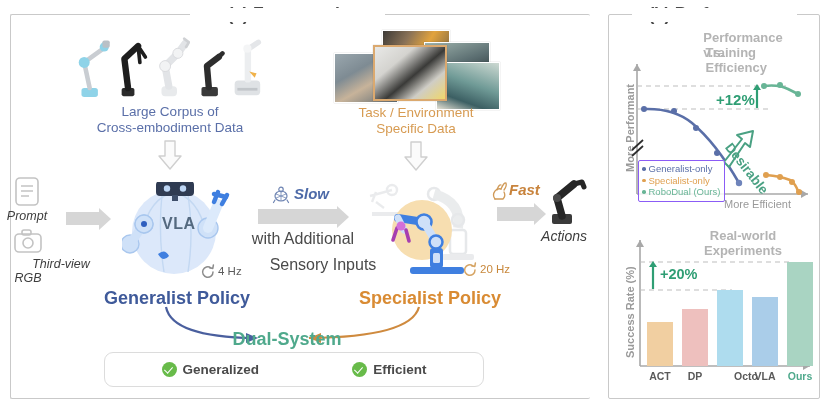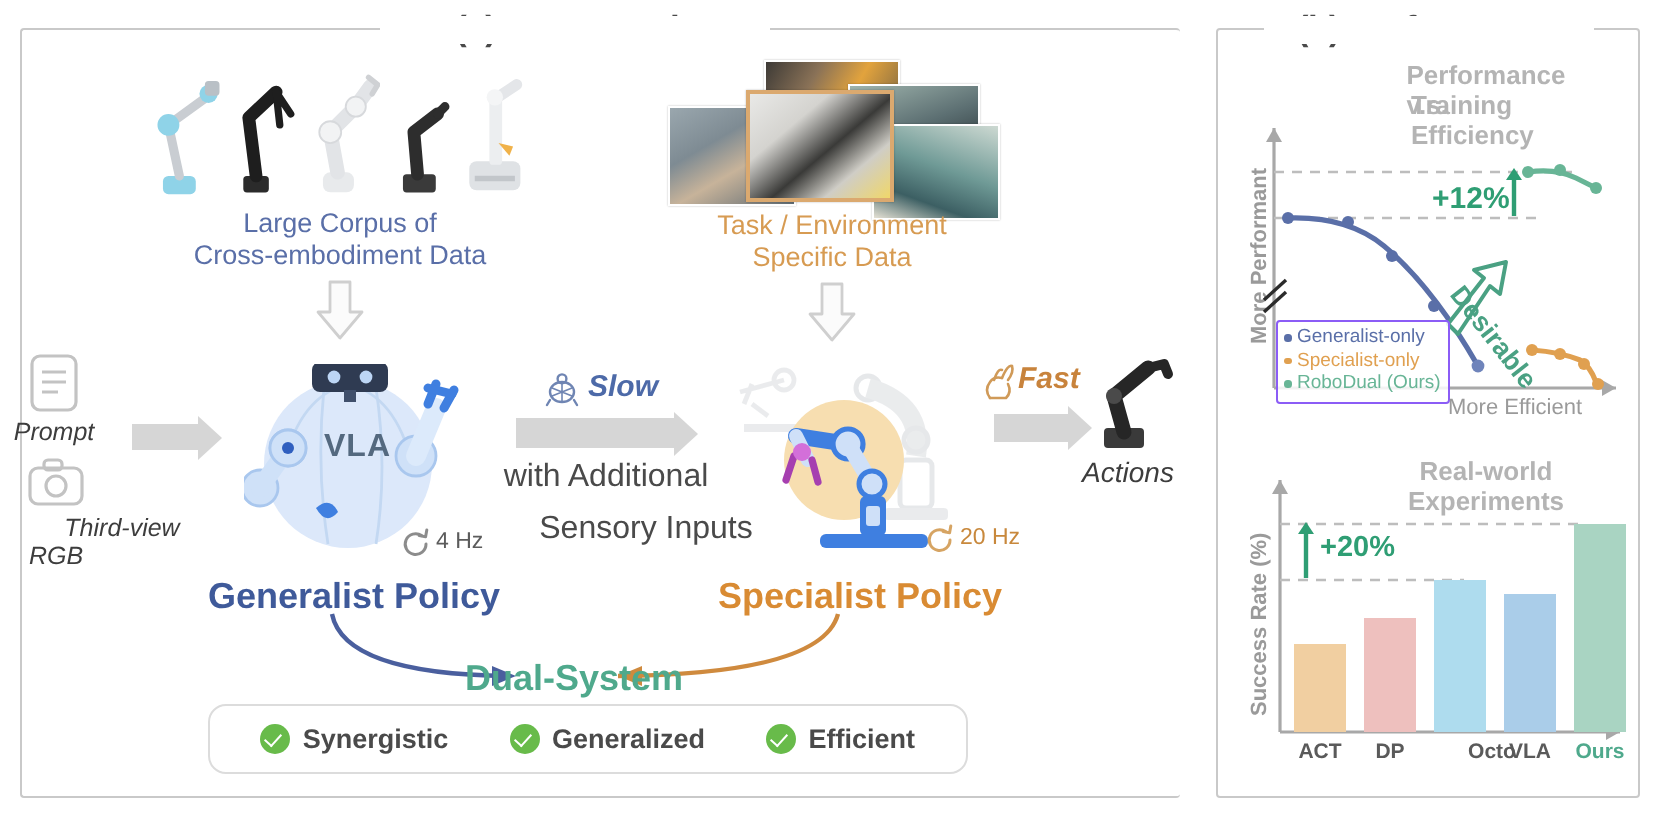--- a/index.html
+++ b/index.html
@@ -329,24 +329,20 @@
     <path d="M86 28 l12 5 l-12 5 z" fill="#4a5f9e"></path>
   </svg>
   <svg style="position:absolute; left:285px; top:305px;" width="140" height="45" viewBox="0 0 140 45">
     <path d="M134 2 q-8 30 -110 31" fill="none" stroke="#cf8a3e" stroke-width="2.2"></path>
     <path d="M36 28 l-12 5 l12 5 z" fill="#cf8a3e"></path>
   </svg>
 
   <div class="lbl dual-green center" style="left:287px; top:329px;">Dual-System</div>
 
   <div class="feature-bar" style="left:104px; top:352px; width:380px; height:35px;">
-    <div class="feature">
-      <span class="check-circle"></span>
-      <span class="feature-txt">Synergistic</span>
-    </div>
     <div class="feature">
       <span class="check-circle"></span>
       <span class="feature-txt">Generalized</span>
     </div>
     <div class="feature">
       <span class="check-circle"></span>
       <span class="feature-txt">Efficient</span>
     </div>
   </div>
 

